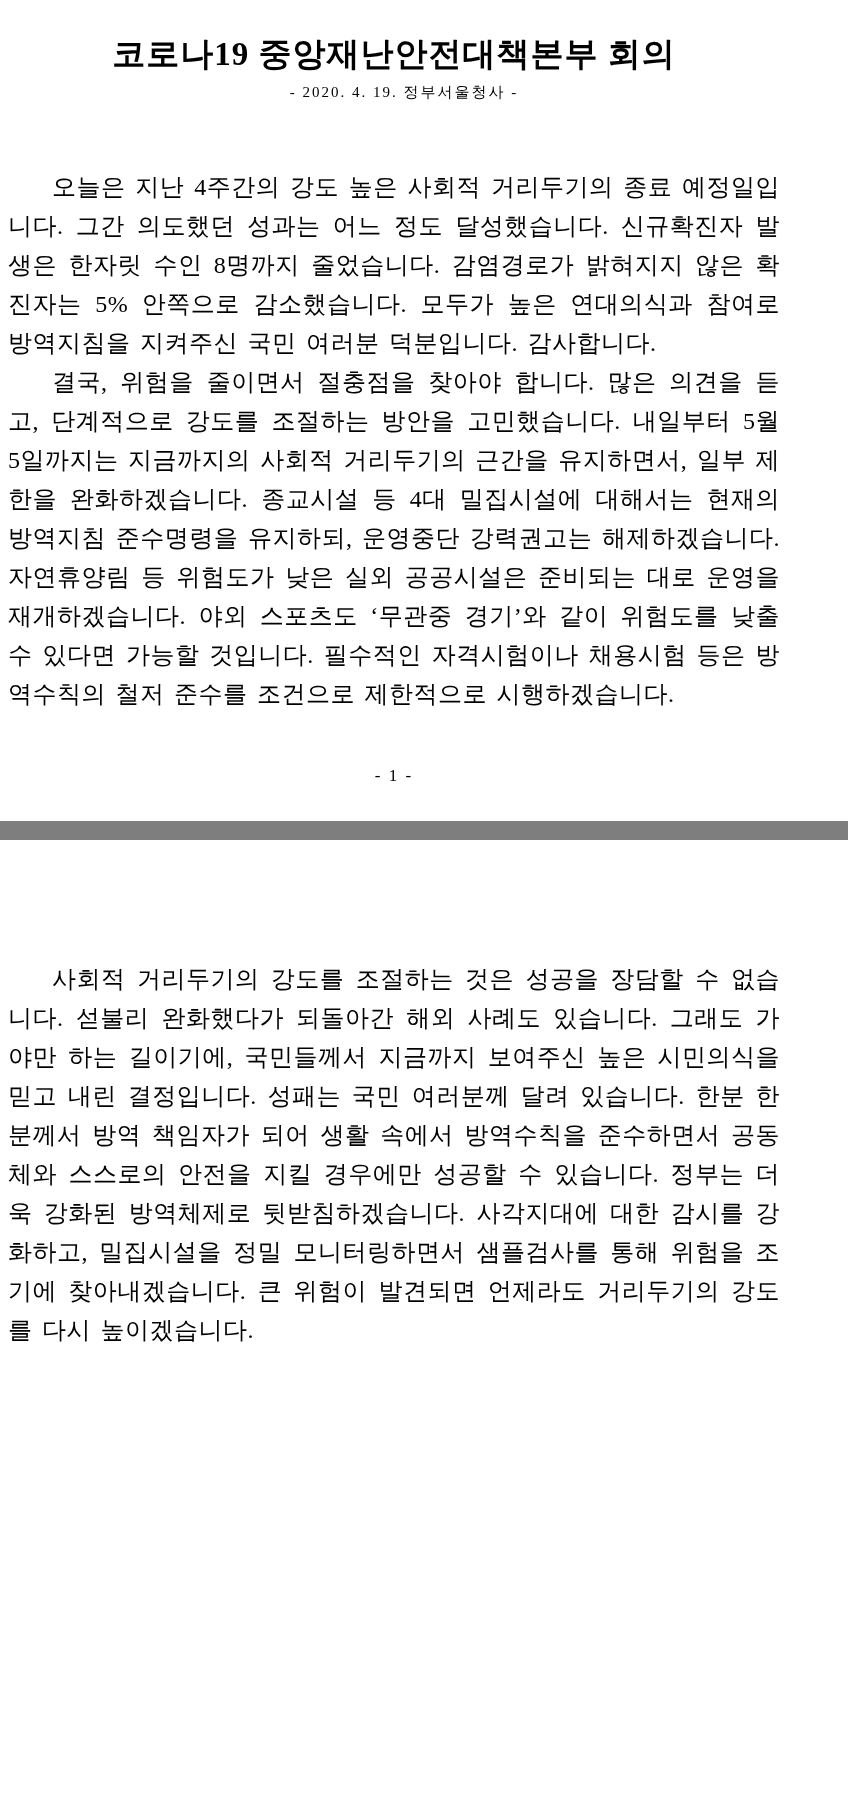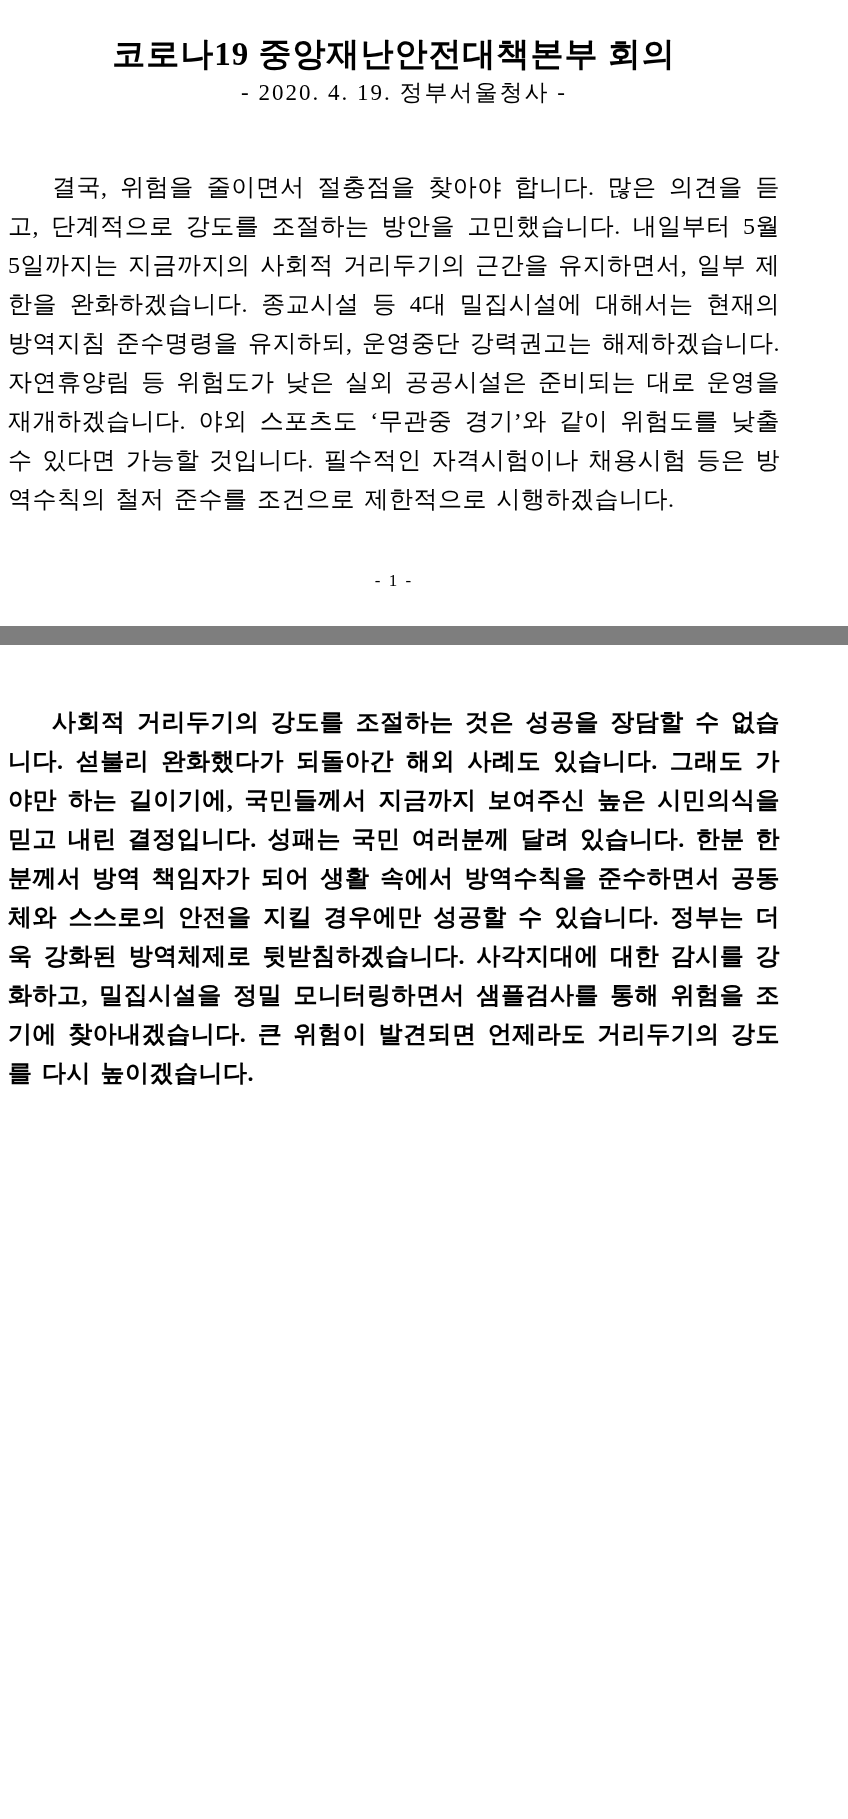--- a/index.html
+++ b/index.html
@@ -25,21 +25,21 @@
   }
   .doc-title {
     margin: 0;
     font-size: 33px;
     font-weight: bold;
     letter-spacing: 1px;
     line-height: 40px;
   }
   .doc-subtitle {
     margin: 5px 0 0 0;
-    font-size: 23px;
+    font-size: 15px;
     letter-spacing: 2px;
     line-height: 27px;
     padding-left: 20px;
   }
   .page {
     padding: 0 8px;
     box-sizing: border-box;
   }
   .page-1 .paragraphs {
     margin-top: 62px;
@@ -59,36 +59,36 @@
     font-size: 17px;
     letter-spacing: 2px;
   }
   .page-divider {
     margin-top: 35px;
     width: 848px;
     height: 19px;
     background: #7e7e7e;
   }
   .page-2 .paragraphs {
-    margin-top: 58px;
-    font-weight: bold;
+    margin-top: 120px;
   }
 </style>
 </head>
 <body>
 
 <div class="doc">
 
   <header class="doc-header">
     <h1 class="doc-title">코로나19 중앙재난안전대책본부 회의</h1>
     <div class="doc-subtitle">- 2020. 4. 19. 정부서울청사 -</div>
   </header>
 
   <section class="page page-1">
     <div class="paragraphs">
+        <p class="para">오늘은 지난 4주간의 강도 높은 사회적 거리두기의 종료 예정일입니다. 그간 의도했던 성과는 어느 정도 달성했습니다. 신규확진자 발생은 한자릿 수인 8명까지 줄었습니다. 감염경로가 밝혀지지 않은 확진자는 5% 안쪽으로 감소했습니다. 모두가 높은 연대의식과 참여로 방역지침을 지켜주신 국민 여러분 덕분입니다. 감사합니다.</p>
         <p class="para">결국, 위험을 줄이면서 절충점을 찾아야 합니다. 많은 의견을 듣고, 단계적으로 강도를 조절하는 방안을 고민했습니다. 내일부터 5월 5일까지는 지금까지의 사회적 거리두기의 근간을 유지하면서, 일부 제한을 완화하겠습니다. 종교시설 등 4대 밀집시설에 대해서는 현재의 방역지침 준수명령을 유지하되, 운영중단 강력권고는 해제하겠습니다. 자연휴양림 등 위험도가 낮은 실외 공공시설은 준비되는 대로 운영을 재개하겠습니다. 야외 스포츠도 ‘무관중 경기’와 같이 위험도를 낮출 수 있다면 가능할 것입니다. 필수적인 자격시험이나 채용시험 등은 방역수칙의 철저 준수를 조건으로 제한적으로 시행하겠습니다.</p>
       </div>
     <div class="page-number">- 1 -</div>
   </section>
 
   <div class="page-divider" style="background: rgb(126, 126, 126);"></div>
 
   <section class="page page-2">
     <div class="paragraphs">
         <p class="para">사회적 거리두기의 강도를 조절하는 것은 성공을 장담할 수 없습니다. 섣불리 완화했다가 되돌아간 해외 사례도 있습니다. 그래도 가야만 하는 길이기에, 국민들께서 지금까지 보여주신 높은 시민의식을 믿고 내린 결정입니다. 성패는 국민 여러분께 달려 있습니다. 한분 한분께서 방역 책임자가 되어 생활 속에서 방역수칙을 준수하면서 공동체와 스스로의 안전을 지킬 경우에만 성공할 수 있습니다. 정부는 더욱 강화된 방역체제로 뒷받침하겠습니다. 사각지대에 대한 감시를 강화하고, 밀집시설을 정밀 모니터링하면서 샘플검사를 통해 위험을 조기에 찾아내겠습니다. 큰 위험이 발견되면 언제라도 거리두기의 강도를 다시 높이겠습니다.</p>

